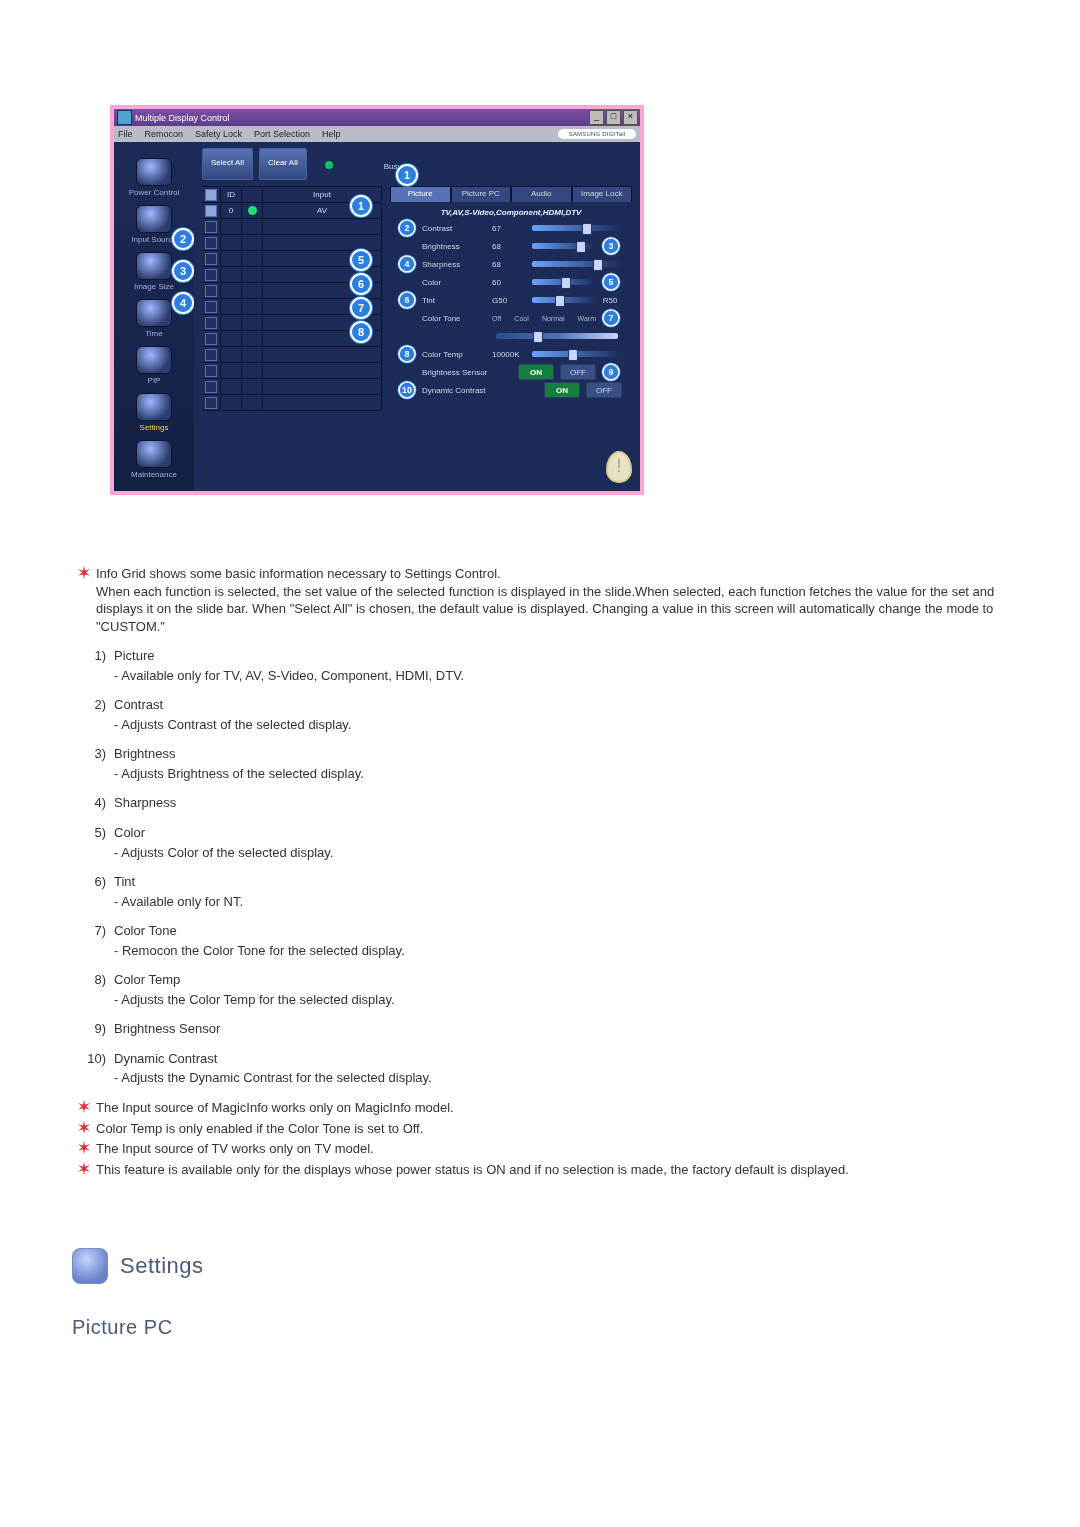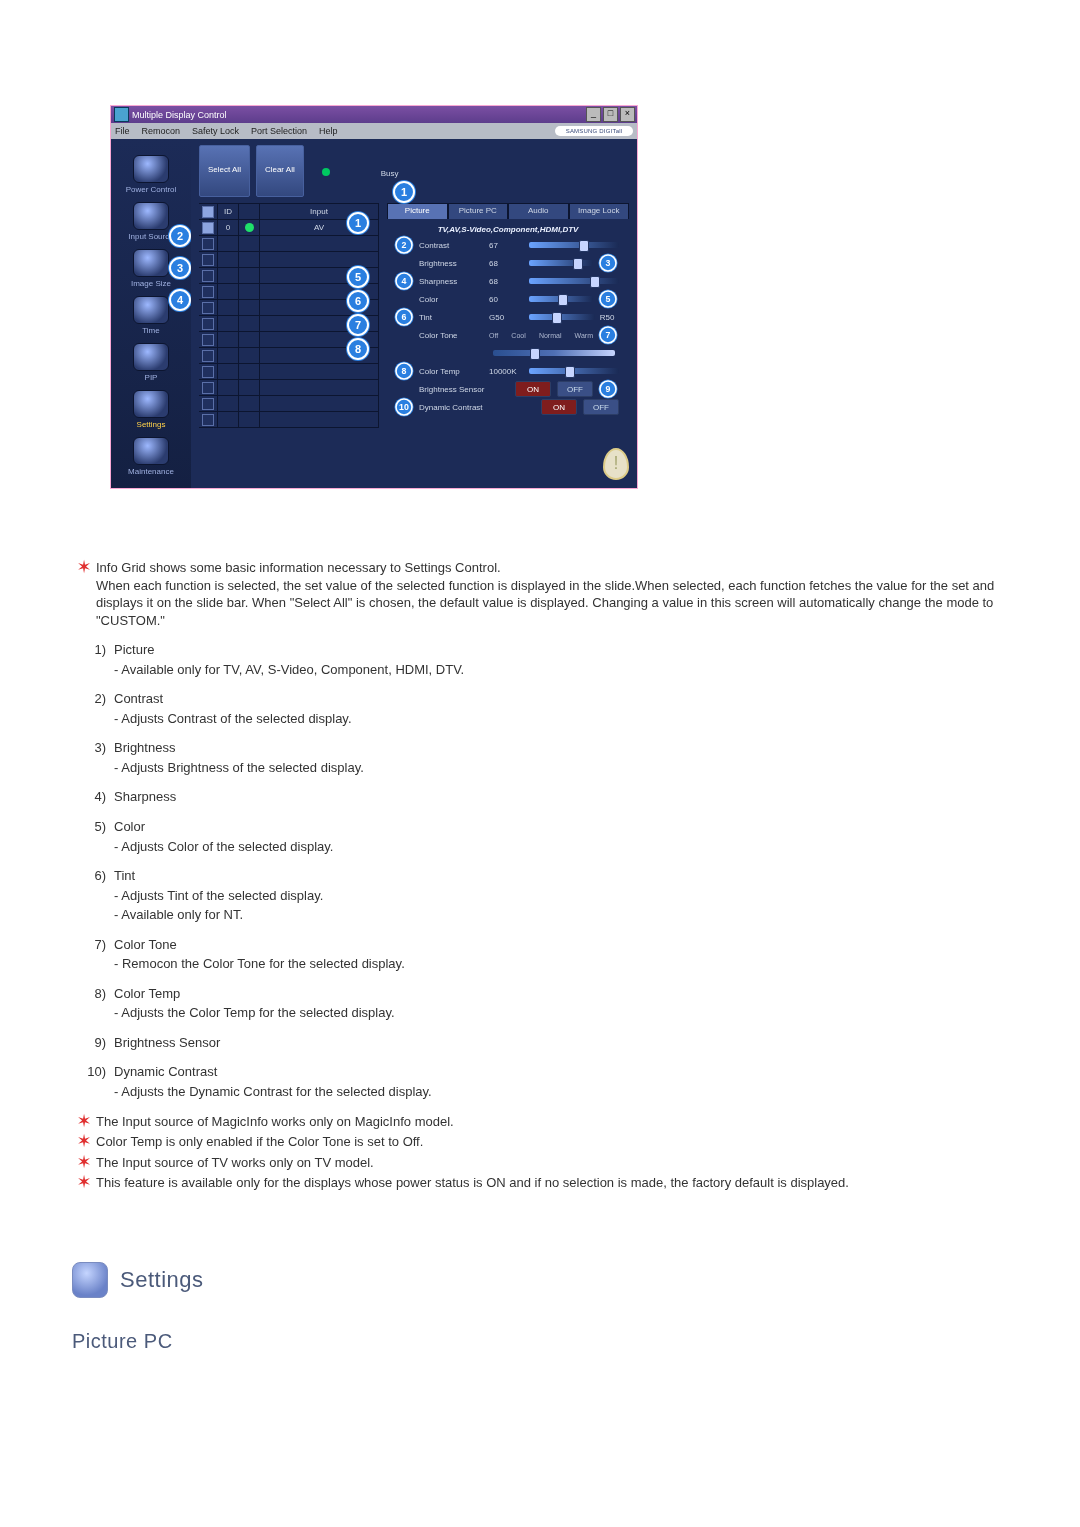--- a/index.html
+++ b/index.html
@@ -1,36 +1,36 @@
 <!DOCTYPE html>
 <html><head>
 <meta charset="utf-8">
 <style>
   html,body{margin:0;padding:0;background:#fff;font-family:Verdana,Arial,sans-serif;color:#222;}
   .page{width:1080px;margin:0 auto;padding:0 0 60px 0;}
   
   .shot-wrap{padding:105px 0 0 110px;}
-  .win{width:526px;background:#1b2a52;border:1px solid #f9a8d4;box-shadow:0 0 0 1px #4a5a8a inset;}
+  .win{width:526px;background:#1b2a52;border:4px solid #f9a8d4;box-shadow:0 0 0 1px #4a5a8a inset;}
   .titlebar{height:17px;background:linear-gradient(#7b4fa3,#5d3d8c);display:flex;align-items:center;font-size:9px;color:#fff;position:relative;}
   .titlebar .tb-icon{width:13px;height:13px;margin:0 3px;background:#4aa3d0;border:1px solid #0a3a5a;}
   .titlebar .caps{position:absolute;right:2px;top:1px;display:flex;gap:2px;}
   .titlebar .caps span{width:13px;height:13px;background:#bbb;border:1px solid #555;font-size:9px;line-height:11px;text-align:center;color:#000;}
   .menubar{height:16px;background:#b7bcc6;display:flex;font-size:9px;color:#222;align-items:center;padding:0 4px;gap:12px;}
   .menubar .samsung{margin-left:auto;width:78px;height:10px;background:#fff;border-radius:5px;font-size:6px;color:#3a4b7a;text-align:center;line-height:10px;letter-spacing:.2px;}
   .body{display:flex;background:#283a6e;}
   
   .sidebar{width:80px;background:linear-gradient(#1c2b57,#142042);padding:14px 0 4px 0;}
   .navitem{text-align:center;margin:2px 0 8px 0;}
   .navitem .icon{width:34px;height:26px;margin:0 auto 2px auto;border-radius:6px;background:radial-gradient(circle at 40% 30%,#9db8ff,#2b3c6f 70%);border:1px solid #0c1530;}
   .navitem .lbl{font-size:8px;color:#9fb0e0;}
   .navitem.active .lbl{color:#ffd24a;}
   
   .main{flex:1;background:#1c2b57;position:relative;padding-bottom:50px;}
   .toolbar{display:flex;align-items:center;gap:6px;padding:6px 8px;}
-  .btn{font-size:8px;color:#fff;border:1px solid #47609e;background:linear-gradient(#5872b4,#33487f);height:14px;line-height:12px;padding:18px 8px;border-radius:2px;cursor:pointer;}
+  .btn{font-size:8px;color:#fff;border:1px solid #47609e;background:linear-gradient(#5872b4,#33487f);height:14px;line-height:12px;padding:8px 8px;border-radius:2px;cursor:pointer;}
   .busy-dot{width:8px;height:8px;border-radius:50%;background:#00c861;display:inline-block;margin-right:3px;vertical-align:middle;}
   .busy-lbl{font-size:8px;color:#cfd7e6;padding-left:48px;}
   .gridzone{display:flex;padding:0 8px;}
   .grid{width:180px;border-top:1px solid #0c1530;}
   .grow{display:flex;height:15px;border-bottom:1px solid #0c1530;text-align:center;}
   .gcell{border-right:1px solid #0c1530;display:flex;align-items:center;justify-content:center;font-size:8px;color:#cfd7e6;}
   .gcell.c0{width:18px;}
   .gcell.c1{width:20px;}
   .gcell.c2{width:20px;}
   .gcell.c3{flex:1;}
@@ -47,21 +47,21 @@
   .row{display:flex;align-items:center;height:16px;font-size:8px;color:#cfd7e6;padding:1px 10px 1px 6px;}
   .row .lbl{width:70px;}
   .row .val{width:40px;}
   .slider{flex:1;height:6px;background:linear-gradient(90deg,#6aa3ff,#1a2a55);position:relative;border-radius:2px;}
   .slider .thumb{position:absolute;top:-2px;width:8px;height:10px;background:#c7d5ff;border:1px solid #233562;border-radius:2px;}
   .tone-scale{flex:1;display:flex;font-size:7px;color:#aeb8d0;justify-content:space-between;}
   .tone-bar{height:6px;background:linear-gradient(90deg,#2a4f90,#4f6fb4,#c7d5ff);flex:1;margin:0 4px;border-radius:2px;position:relative;}
   .tone-bar .thumb{position:absolute;top:-2px;width:8px;height:10px;background:#c7d5ff;border:1px solid #233562;border-radius:2px;}
   .segbtns{display:flex;gap:6px;margin-left:auto;}
   .segbtn{width:34px;height:14px;font-size:8px;display:flex;align-items:center;justify-content:center;border:1px solid #2c3d66;background:#3a4f86;color:#cde;border-radius:2px;}
-  .segbtn.on{background:#7f1d1d;color:#fff;}
+  .segbtn.on{background:#15803d;color:#fff;font-weight:bold;}
   .exmark{position:absolute;right:8px;bottom:8px;width:22px;height:28px;border:2px solid #dc8;border-radius:50% 50% 50% 50%/60% 60% 40% 40%;background:#e7e1c8;}
   .exmark:after{content:"!";position:absolute;left:0;right:0;text-align:center;top:3px;font-size:18px;color:#aa7;}
   
   .callout{position:absolute;width:18px;height:18px;border-radius:50%;background:#2a7fe0;border:2px solid #fff;box-shadow:0 0 0 1px #2a7fe0;display:flex;align-items:center;justify-content:center;color:#fff;font-weight:bold;font-size:11px;}
   .sidecallout{position:absolute;width:18px;height:18px;border-radius:50%;background:#2a7fe0;border:2px solid #fff;box-shadow:0 0 0 1px #2a7fe0;display:flex;align-items:center;justify-content:center;color:#fff;font-weight:bold;font-size:11px;}
   
   .text-area{margin:70px 72px 0 72px;font-size:13px;line-height:1.35;color:#333;}
   .note-row{display:flex;align-items:flex-start;margin:3px 0;}
   .star{color:#e03030;width:24px;font-size:18px;line-height:16px;flex:none;text-align:center;}
   .note-row .ntxt{flex:1;}
@@ -401,21 +401,20 @@
         </div>
         <div class="item-row">
           <span class="num">5)</span>
           <span class="ttl">Color</span>
         </div>
         <div class="det">Adjusts Color of the selected display.</div>
         <div class="item-row">
           <span class="num">6)</span>
           <span class="ttl">Tint</span>
         </div>
-        <div class="det">Adjusts Tint of the selected display.</div>
         <div class="det">Available  only for NT.</div>
         <div class="item-row">
           <span class="num">7)</span>
           <span class="ttl">Color Tone</span>
         </div>
         <div class="det">Remocon the Color Tone for the selected display.</div>
         <div class="item-row">
           <span class="num">8)</span>
           <span class="ttl">Color Temp</span>
         </div>

